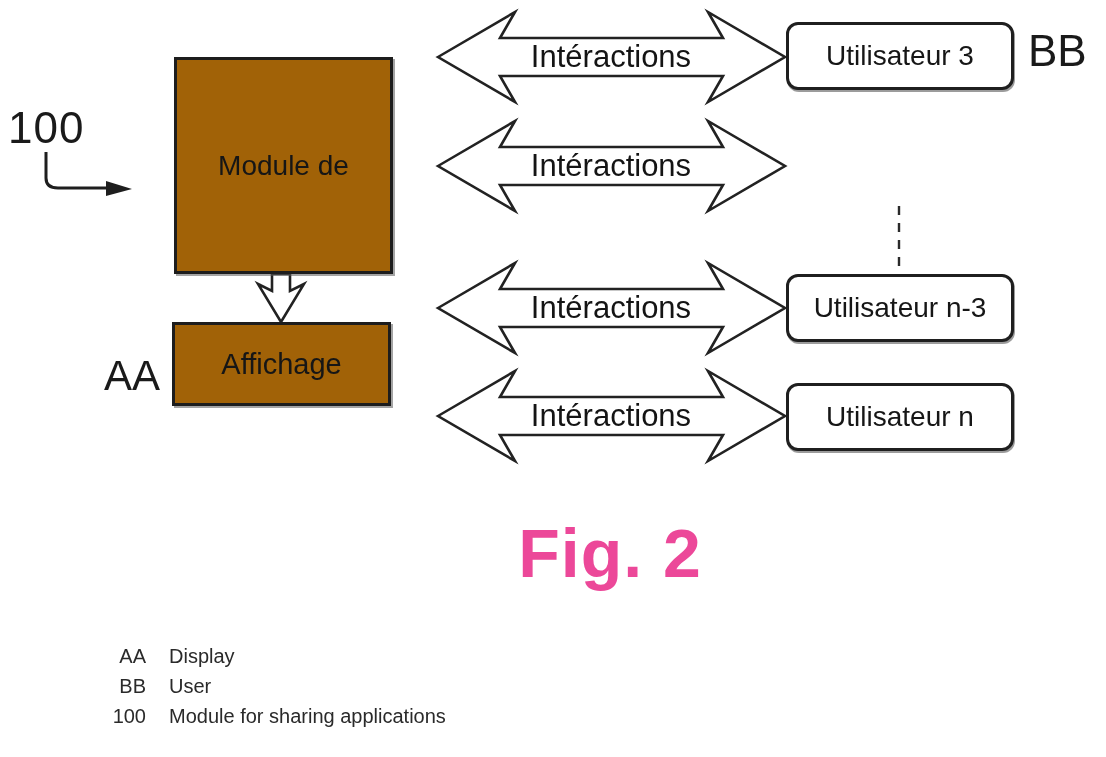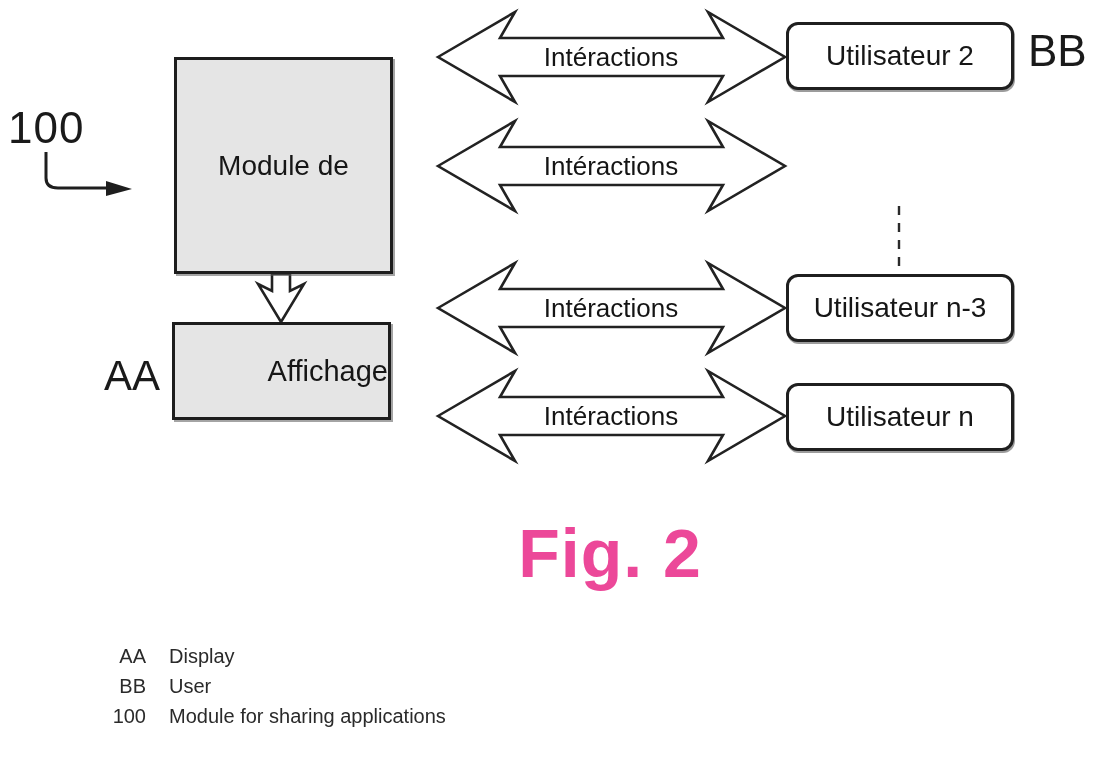--- a/index.html
+++ b/index.html
@@ -14,31 +14,31 @@
   }
   svg.lines { position: absolute; left: 0; top: 0; }
   .arrow-shape { fill: #ffffff; stroke: #222222; stroke-width: 2.6; stroke-linejoin: miter; }
   .stroke-shape { fill: none; stroke: #1e1e1e; stroke-width: 3; }
   .dashed { stroke: #2a2a2a; stroke-width: 2.4; stroke-dasharray: 9 8; }
   .filled { fill: #1e1e1e; stroke: none; }
 
   .box {
     position: absolute;
     border: 3px solid #1d1d1d;
-    background: #e5e5e5;
+    background: #a16207;
     box-shadow: 2px 2px 0 rgba(90,90,90,0.55);
     display: flex;
     align-items: center;
     justify-content: center;
     text-align: center;
     box-sizing: border-box;
   }
   .box-module { left: 174px; top: 57px; width: 219px; height: 217px; font-size: 28px; line-height: 38px; }
   .box-module span { display: block; }
-  .box-display { left: 172px; top: 322px; width: 219px; height: 98px; font-size: 29px; justify-content: flex-end; }
+  .box-display { left: 172px; top: 322px; width: 219px; height: 84px; font-size: 29px; }
 
   .user-box {
     position: absolute;
     left: 786px;
     width: 228px;
     height: 68px;
     border: 3px solid #1f1f1f;
     border-radius: 12px;
     background: #ffffff;
     box-shadow: 1px 2px 0 rgba(90,90,90,0.6);
@@ -51,21 +51,21 @@
   .user-2 { top: 22px; }
   .user-3 { top: 132px; }
   .user-n1 { top: 274px; }
   .user-n { top: 383px; }
 
   .ia-label {
     position: absolute;
     left: 455px;
     width: 312px;
     text-align: center;
-    font-size: 26px;
+    font-size: 31px;
     line-height: 34px;
     color: #141414;
   }
   .ia-1 { top: 40px; }
   .ia-2 { top: 149px; }
   .ia-3 { top: 291px; }
   .ia-4 { top: 399px; }
 
   .ref-100 { position: absolute; left: 8px; top: 103px; font-size: 44px; letter-spacing: 1px; color: #1a1a1a; }
   .label-aa { position: absolute; left: 104px; top: 352px; font-size: 42px; color: #1a1a1a; }
@@ -125,21 +125,21 @@
 
   <div class="label-aa">AA</div>
   <div class="label-bb">BB</div>
 
   <div class="ia-label ia-1">Intéractions</div>
   <div class="ia-label ia-2">Intéractions</div>
   <div class="ia-label ia-3">Intéractions</div>
   <div class="ia-label ia-4">Intéractions</div>
 
   <div class="user-box user-2">
-    <span>Utilisateur 2</span>
+    <span>Utilisateur 3</span>
   </div>
   <div class="user-box user-n1">
     <span>Utilisateur n-3</span>
   </div>
   <div class="user-box user-n">
     <span>Utilisateur n</span>
   </div>
 
   <div class="fig-title">Fig. 2</div>
 

